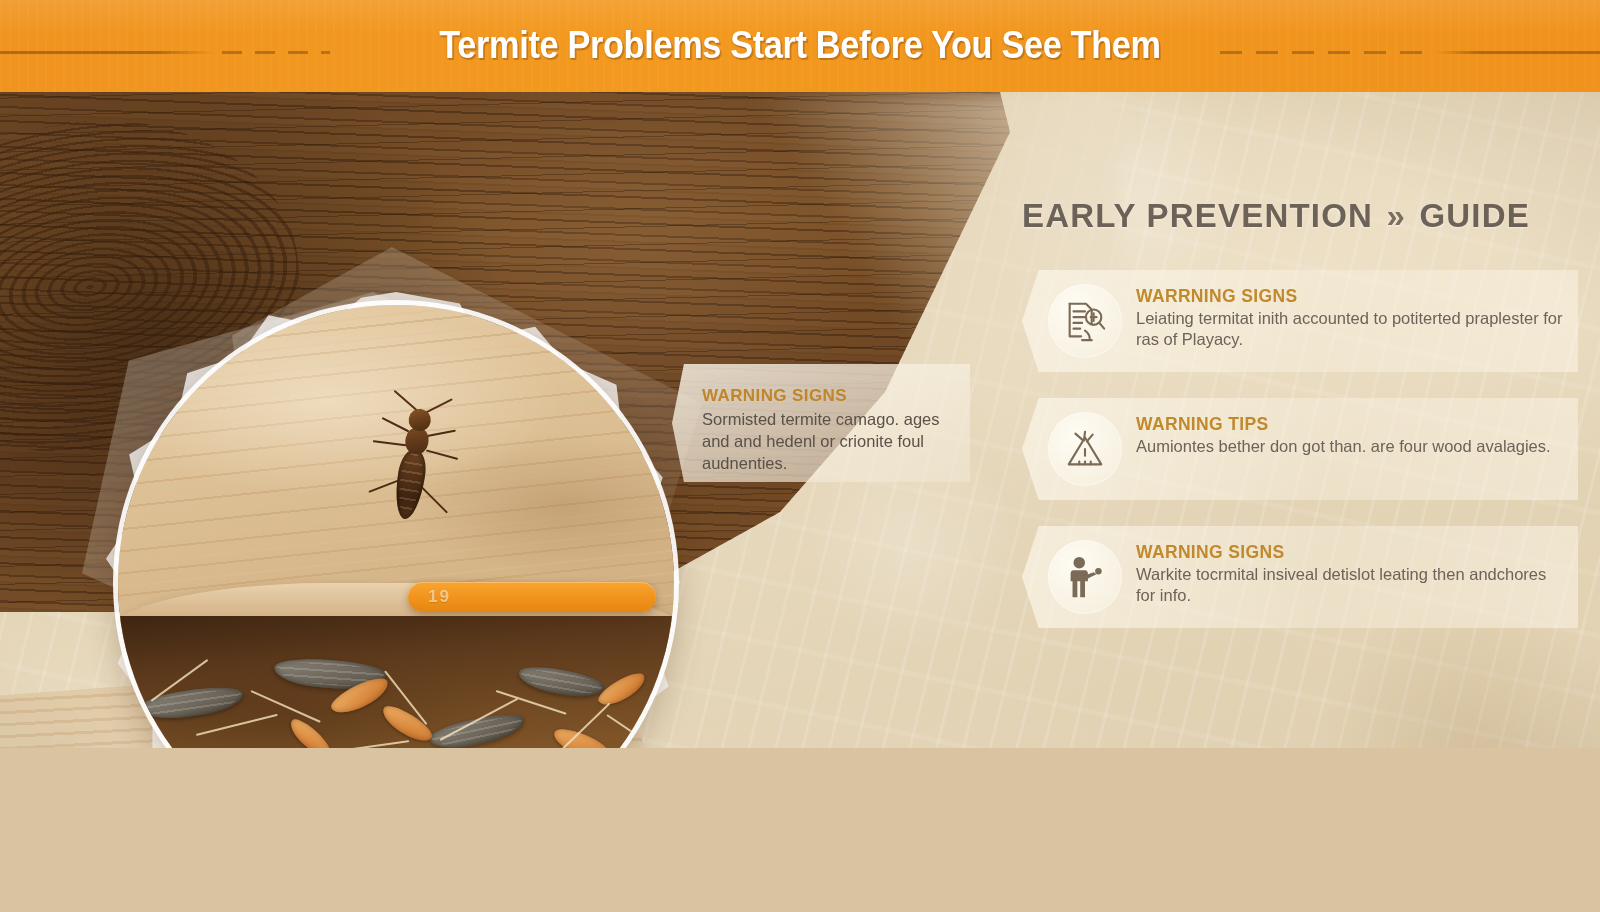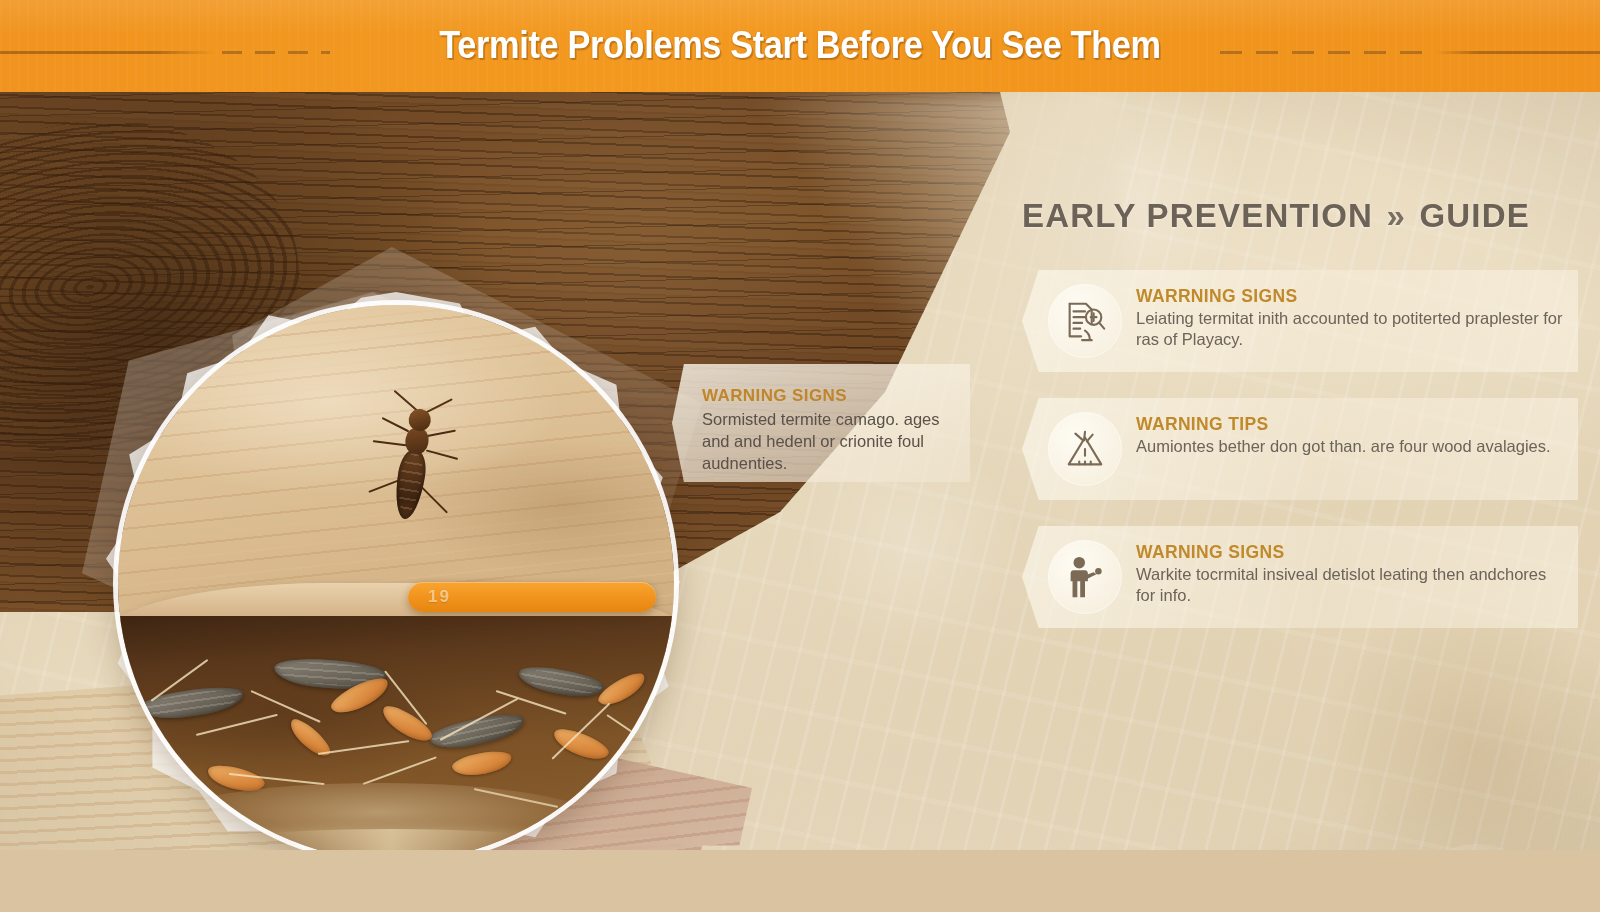--- a/index.html
+++ b/index.html
@@ -4,21 +4,21 @@
 <style>
   * { margin:0; padding:0; box-sizing:border-box; }
   html,body { width:1600px; height:912px; overflow:hidden; }
   body {
     font-family:"Liberation Sans", sans-serif;
     background:#d9c3a0;
     position:relative;
   }
 
   
-  #poster { position:absolute; inset:0; width:1600px; height:850px; overflow:hidden; }
+  #poster { position:absolute; inset:0; width:1600px; height:748px; overflow:hidden; }
 
   
   #header {
     position:absolute; left:0; top:0; width:1600px; height:92px;
     background:
       linear-gradient(180deg, rgba(255,255,255,.10) 0%, rgba(255,255,255,0) 38%),
       linear-gradient(90deg,#f0941f 0%,#f3991f 40%,#f0921c 100%);
     overflow:hidden;
   }
   #header::after{ 

